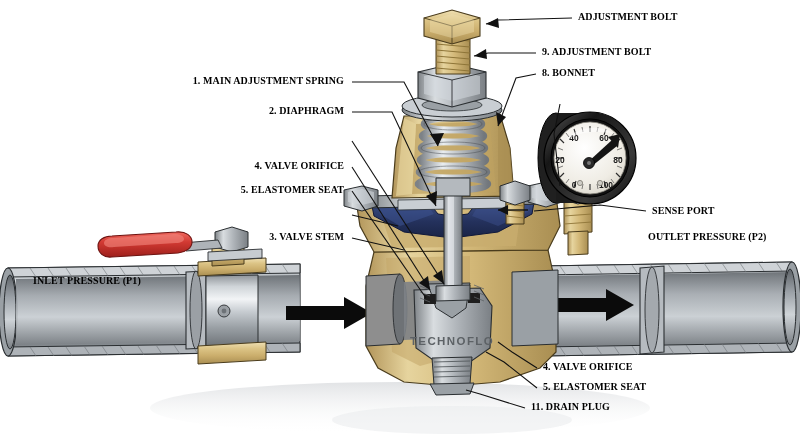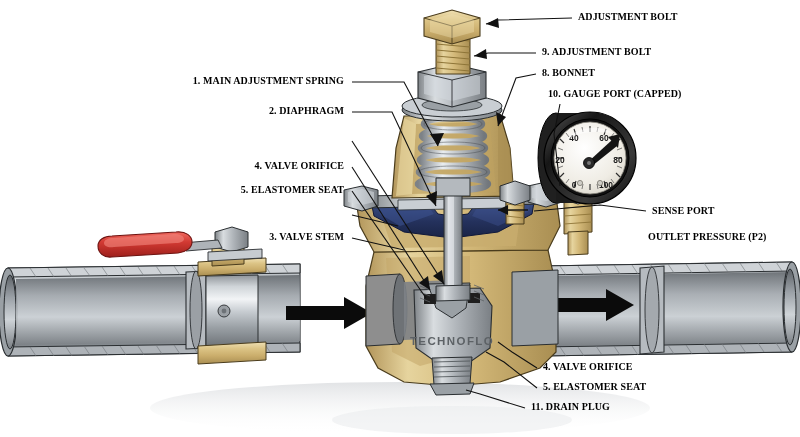--- a/index.html
+++ b/index.html
@@ -423,25 +423,25 @@
       <path d="M525,408 L480,394 L466,390"></path>
     </g>
   </svg>
 
   <div class="lbl r" style="right:456px;top:76px;">1. MAIN ADJUSTMENT SPRING</div>
   <div class="lbl r" style="right:456px;top:106px;">2. DIAPHRAGM</div>
   <div class="lbl r" style="right:456px;top:161px;">4. VALVE ORIFICE</div>
   <div class="lbl r" style="right:456px;top:185px;">5. ELASTOMER SEAT</div>
   <div class="lbl r" style="right:456px;top:232px;">3. VALVE STEM</div>
 
+  <div class="lbl" style="left:33px;top:276px;">INLET PRESSURE (P1)</div>
 
   <div class="lbl" style="left:578px;top:12px;">ADJUSTMENT BOLT</div>
   <div class="lbl" style="left:542px;top:47px;">9. ADJUSTMENT BOLT</div>
   <div class="lbl" style="left:542px;top:68px;">8. BONNET</div>
-  <div class="lbl" style="left:548px;top:89px;">10. GAUGE PORT (CAPPED)</div>
 
   <div class="lbl" style="left:652px;top:206px;">SENSE PORT</div>
   <div class="lbl" style="left:648px;top:232px;">OUTLET PRESSURE (P2)</div>
 
   <div class="lbl" style="left:543px;top:362px;">4. VALVE ORIFICE</div>
   <div class="lbl" style="left:543px;top:382px;">5. ELASTOMER SEAT</div>
   <div class="lbl" style="left:531px;top:402px;">11. DRAIN PLUG</div>
 
 </div>
 

